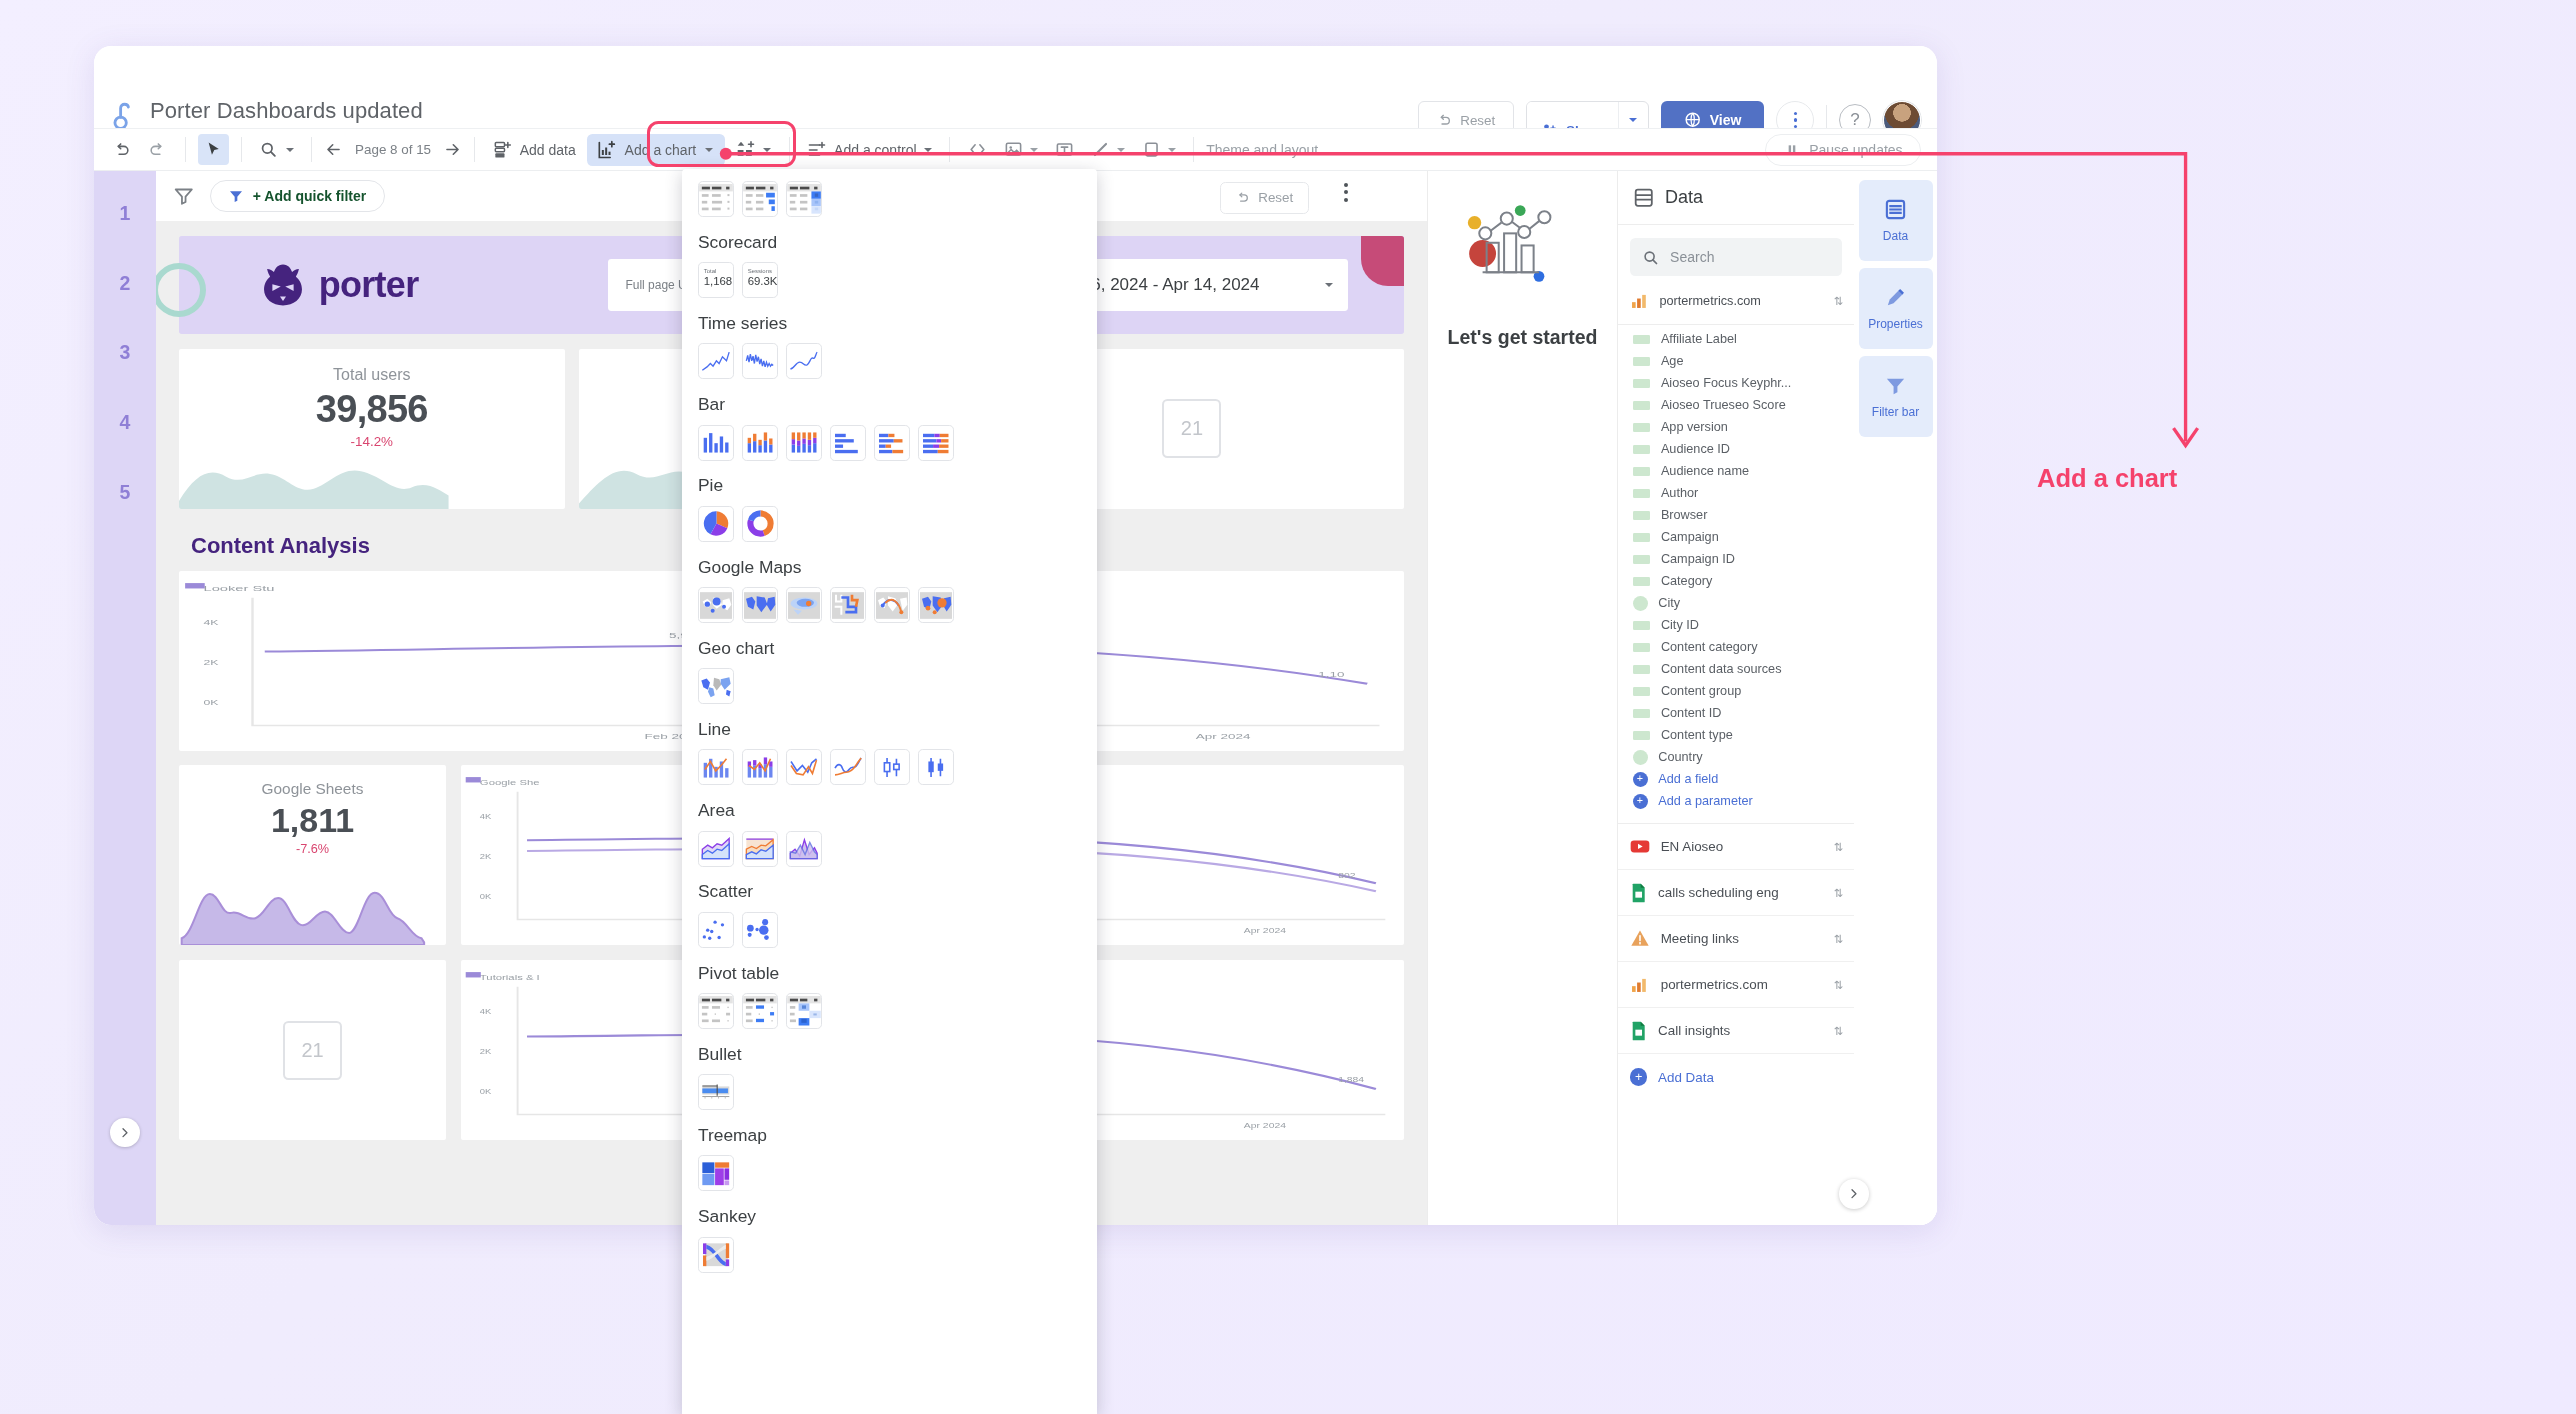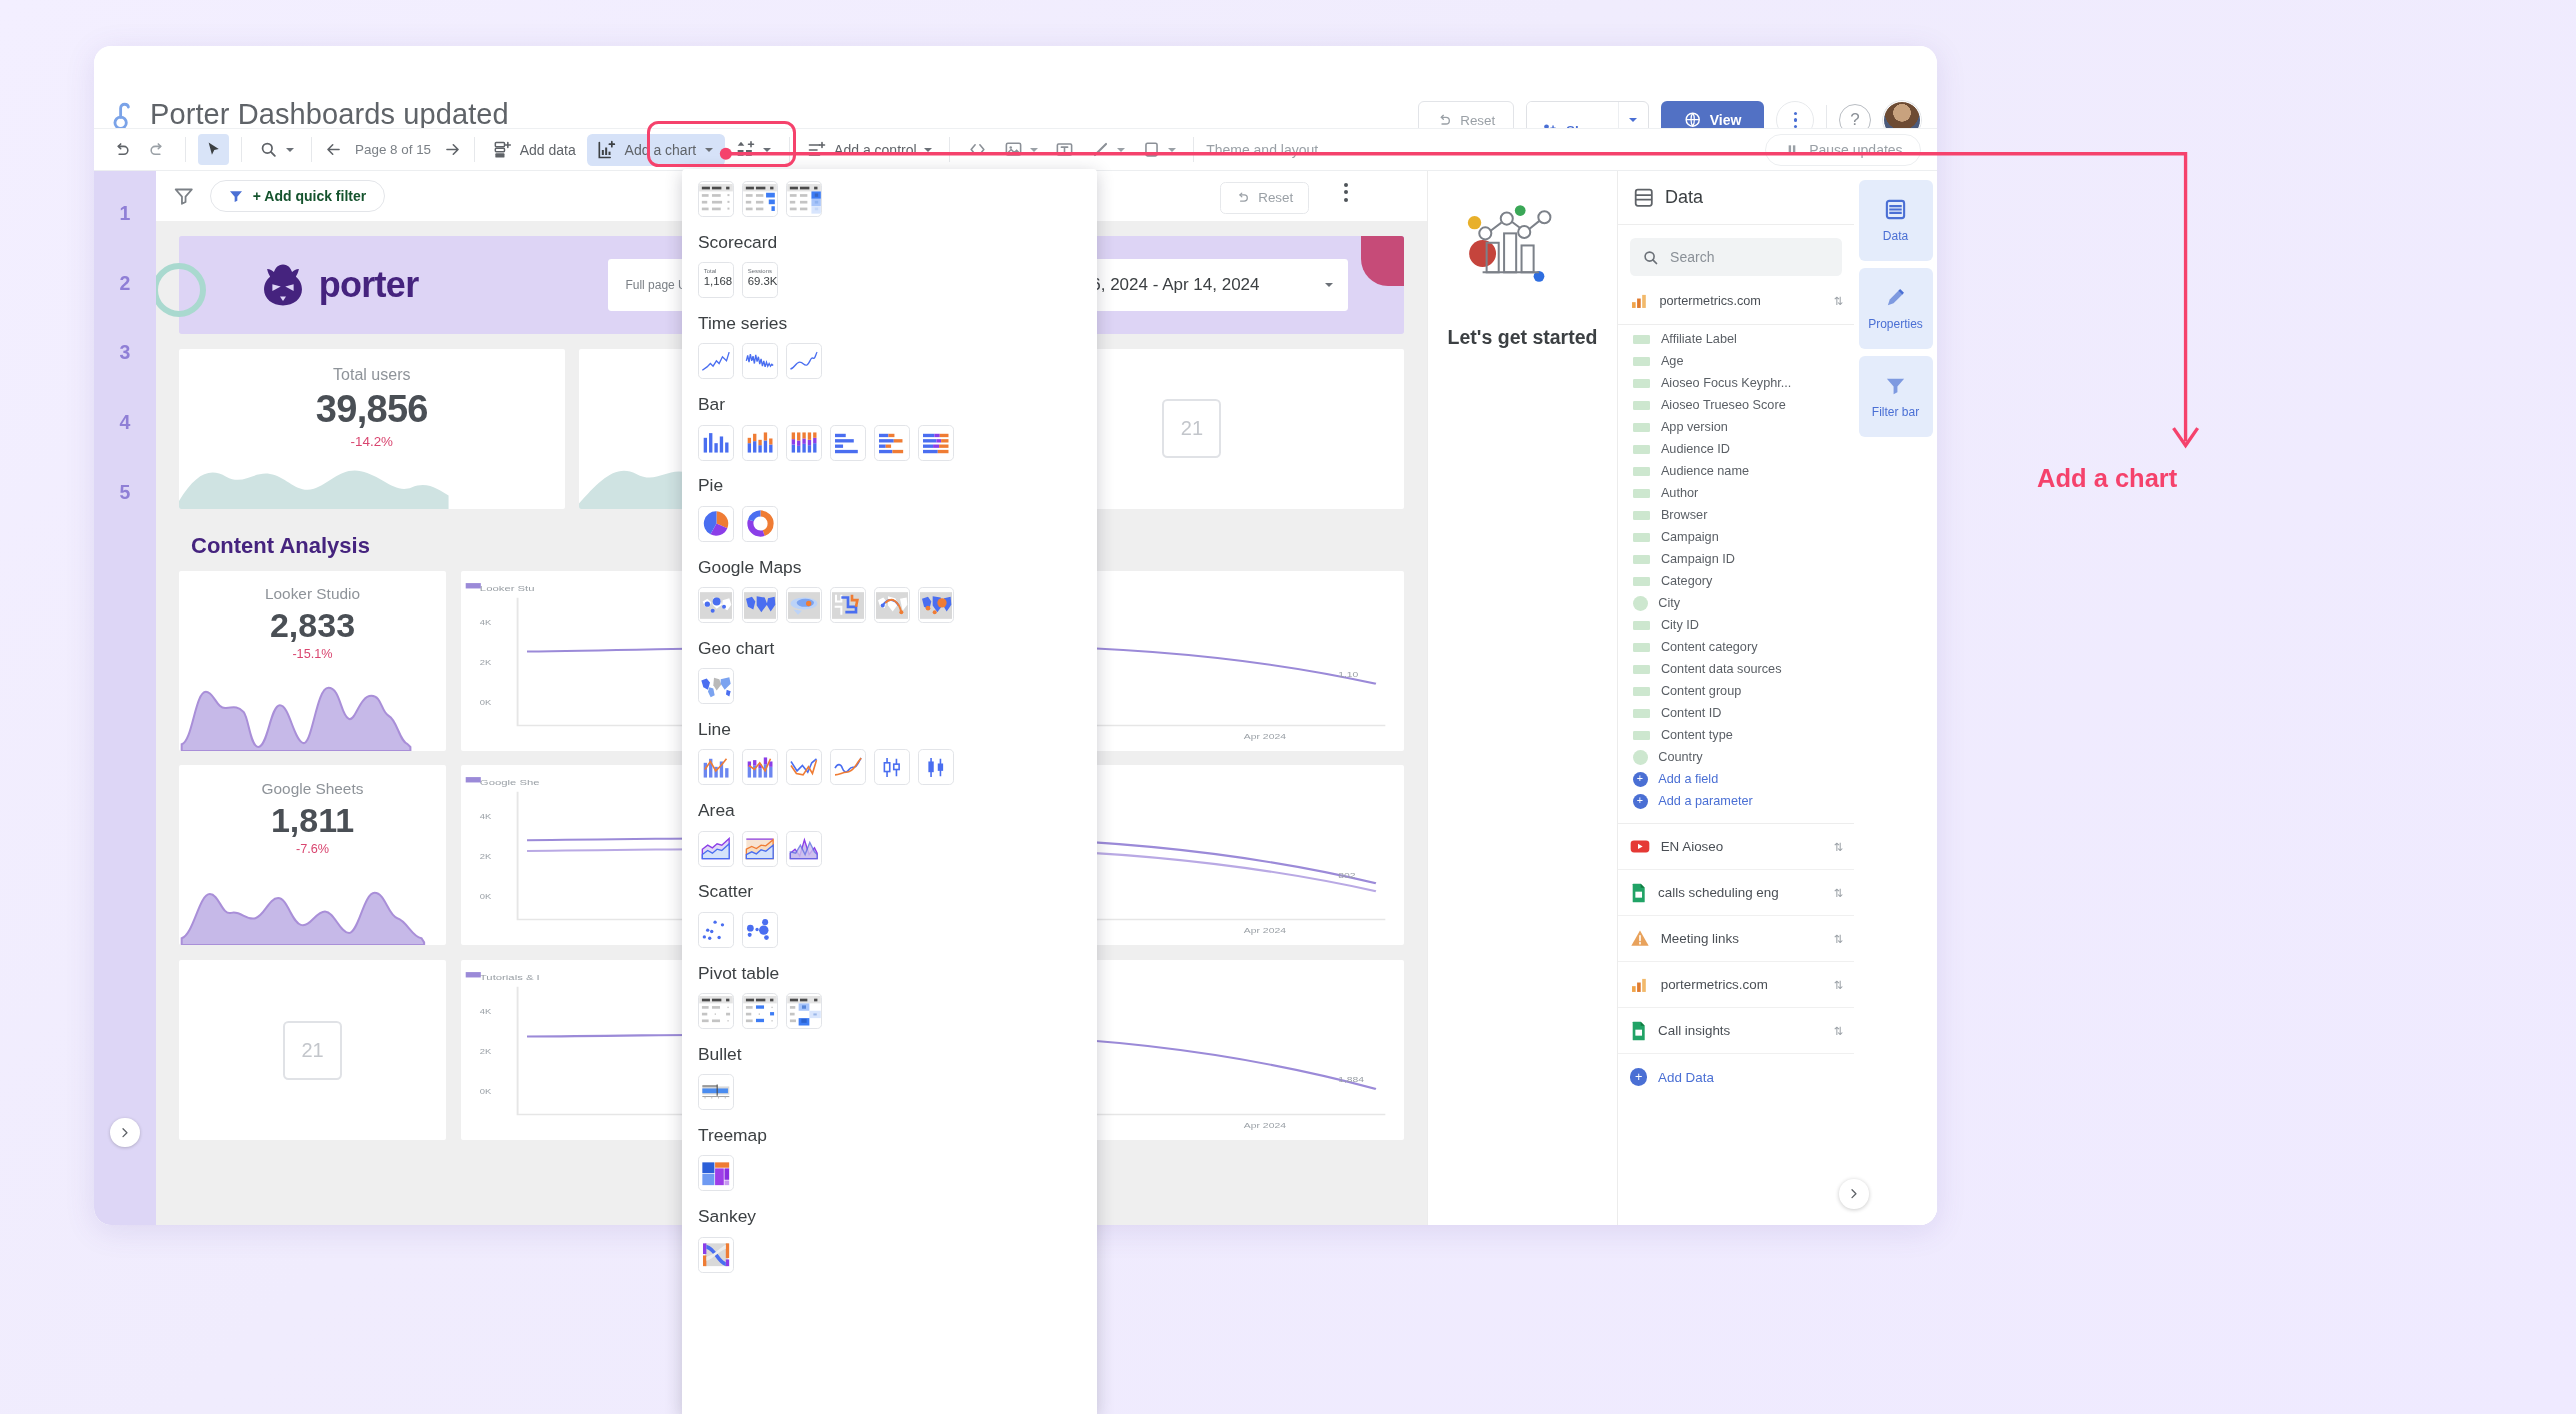--- a/index.html
+++ b/index.html
@@ -14,21 +14,21 @@
   #app-window{
     position:absolute; left:94px; top:46px; width:1843px; height:1179px;
     background:#fff; border-radius:17.4px;
     box-shadow:0 5.4px 29.5px rgba(90,70,160,.13);
     overflow:hidden;
   }
 
   
   .hdr{ position:relative; height:82px; background:#fff; }
   .hdr-logo{ position:absolute; left:14.8px; top:55px; width:31px; height:32px; }
-  .doc-title{ position:absolute; left:56px; top:52px; font-size:29px; color:#5f6368; letter-spacing:0.1px;}
+  .doc-title{ position:absolute; left:56px; top:52px; font-size:22px; color:#5f6368; letter-spacing:0.1px;}
   .menubar{ position:absolute; left:56px; top:91px; display:flex; gap:29px; }
   .menubar span{ font-size:13.4px; color:#5f6368; }
   .hdr-right{ position:absolute; right:16px; top:55px; display:flex; align-items:center; gap:12px; }
   .btn-reset{
     height:38px; padding:0 17.4px; display:flex; align-items:center; gap:8px;
     border:0.7px solid #e2e4e8; border-radius:6px; background:#fff;
     font-size:13.4px; color:#9aa0a6;
   }
   .btn-share-wrap{ display:flex; height:38px; border:0.7px solid #dfe1e5; border-radius:6px; overflow:hidden; }
   .btn-share{
@@ -489,28 +489,20 @@
               <div class="ph-icon">
                   <span>21</span>
                 </div>
             </div>
           </div>
         </div>
 
         <div class="sect-title">Content Analysis</div>
 
         <div class="ca-row">
-          <div class="ca-small">
-            <div class="t" style="text-align:center;font-size:15.4px;color:#8e9399;margin-top:14.8px">Looker Studio</div>
-            <div class="v" style="text-align:center;font-size:34px;color:#4a4f55;font-weight:700;margin-top:2.7px">2,833</div>
-            <div class="d" style="text-align:center;font-size:12.7px;color:#d9456f;margin-top:2px">-15.1%</div>
-            <svg class="spark" style="height:74px" viewBox="0 0 398 110" preserveAspectRatio="none">
-              <path d="M4 100 C20 96 24 22 40 22 C52 22 56 48 70 46 C84 44 88 44 96 52 C104 62 106 104 118 104 C132 104 136 42 150 42 C164 42 170 92 184 98 C198 104 204 16 222 16 C240 16 240 56 252 62 C262 68 268 28 286 28 C302 28 300 52 312 58 C324 64 328 96 340 100 L344 104 L344 110 L4 110Z" fill="#c6b9e8" stroke="#a98fd8" stroke-width="3"></path>
-            </svg>
-          </div>
           <div class="ca-big">
             <svg width="100%" height="100%" viewBox="0 0 1000 268" preserveAspectRatio="none">
               <text x="20" y="30" font-size="12" fill="#9aa0a6">Looker Stu</text>
               <rect x="5" y="18" width="16" height="8" fill="#9b8ad8"></rect>
               <path d="M60 40V230H980" stroke="#e6e6e6" stroke-width="2" fill="none"></path>
               <path d="M70 120 C250 116 420 108 600 112 C760 116 880 140 970 168" stroke="#9b8ad8" stroke-width="3" fill="none"></path>
               <circle cx="430" cy="110" r="5" fill="#9b8ad8"></circle>
                 <circle cx="640" cy="114" r="5" fill="#9b8ad8"></circle>
               <text x="400" y="100" font-size="11" fill="#9aa0a6">5,940</text>
               <text x="615" y="102" font-size="11" fill="#9aa0a6">5,417</text>

